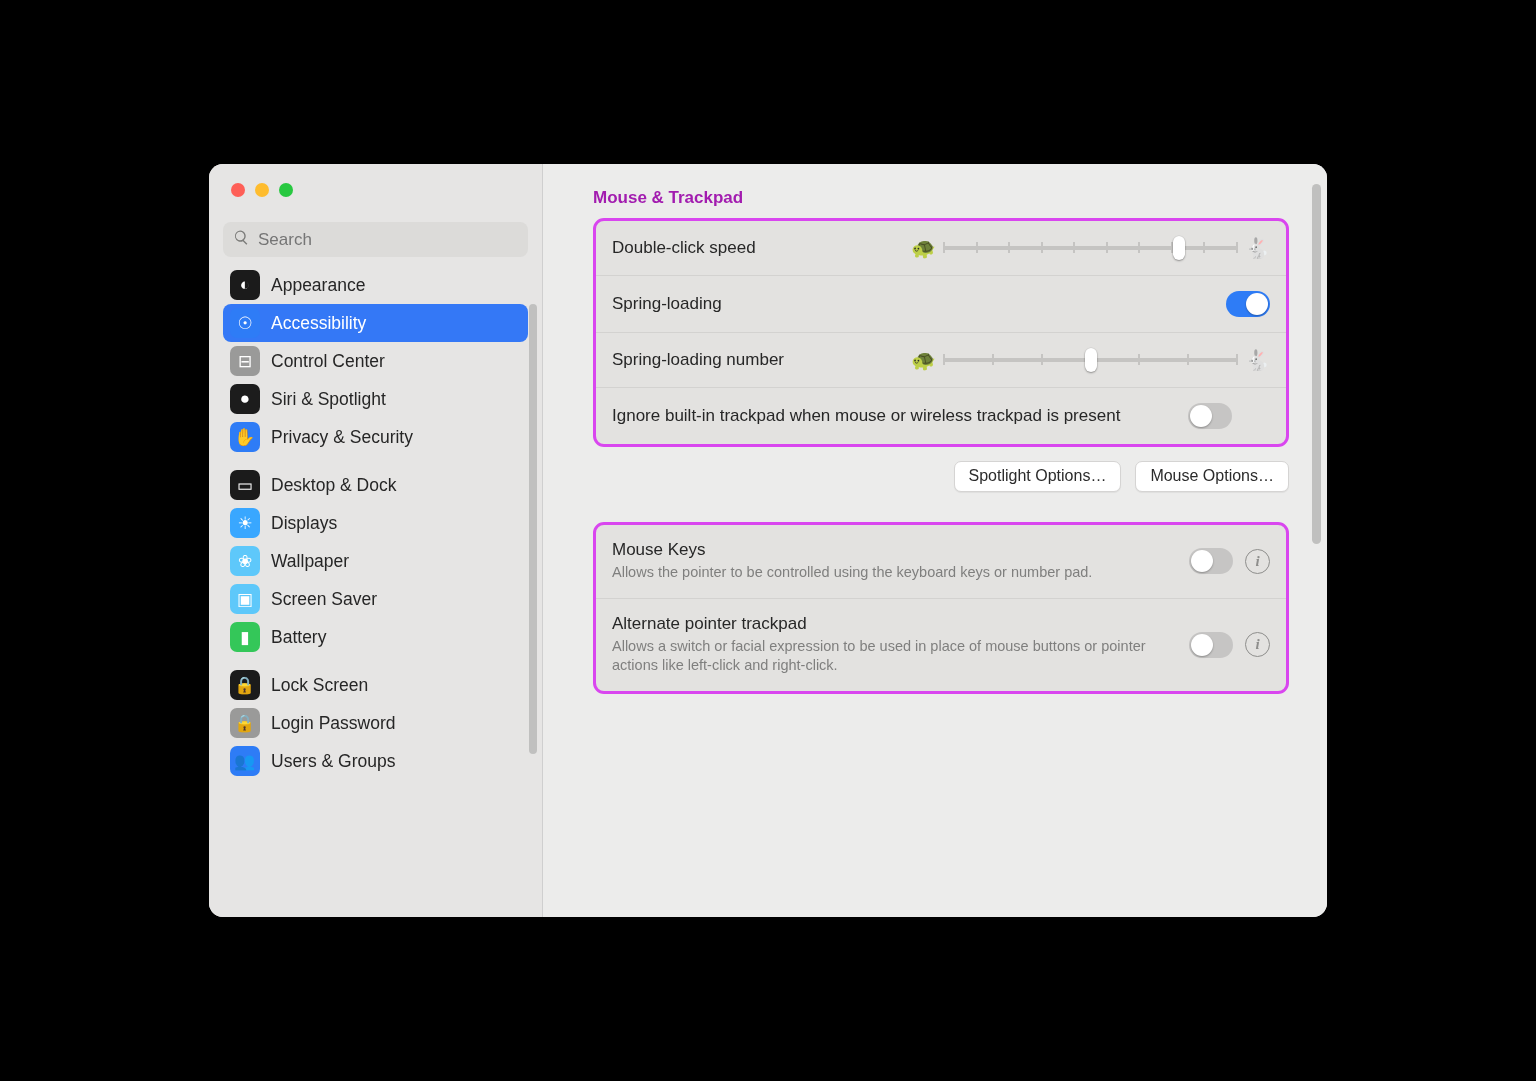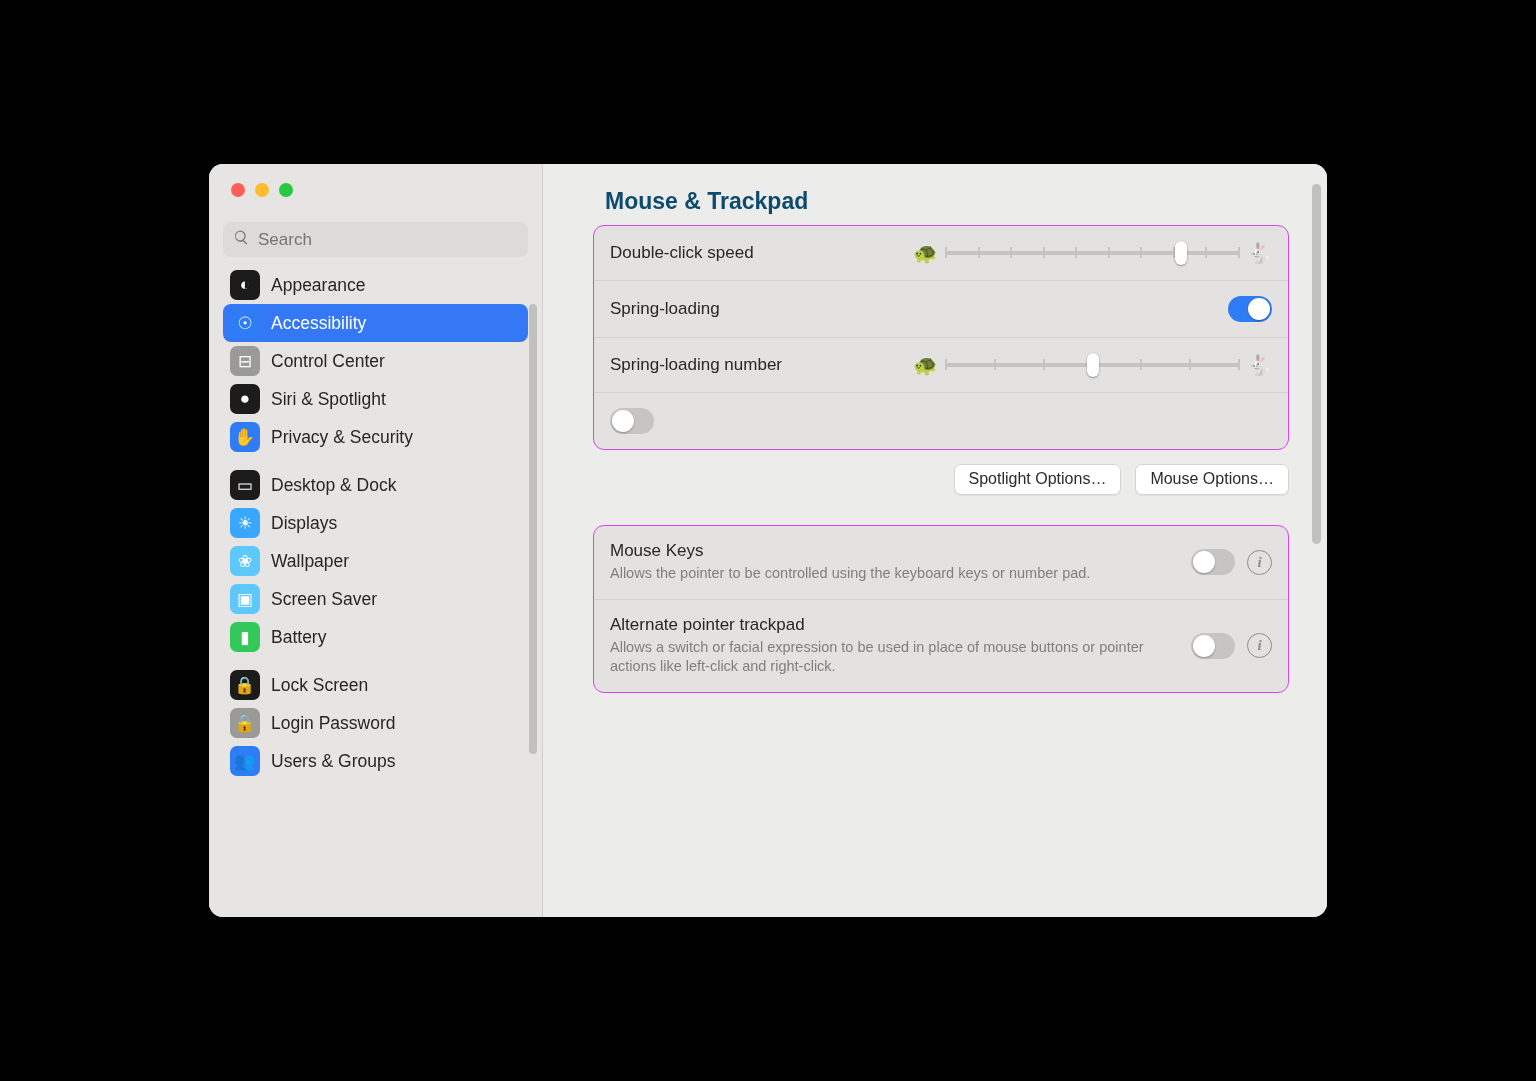--- a/index.html
+++ b/index.html
@@ -114,27 +114,27 @@
     overflow-y: auto;
     flex: 1;
     scrollbar-width: none;
   }
   .main-scrollbar {
     position: absolute;
     right: 6px; top: 20px; width: 9px; height: 360px;
     background: #c0c0bf; border-radius: 5px;
   }
   .section-title {
-    font-size: 23px; font-weight: 700; color: #0c4a6e;
-    margin: 14px 0 10px 12px;
+    font-size: 17px; font-weight: 700; color: #a21caf;
+    margin: 14px 0 10px 0;
   }
   .panel {
     background: #e3e2e0;
     border-radius: 11px;
-    border: 1px solid #d946ef;
+    border: 3px solid #d946ef;
   }
   .row {
     display: flex;
     align-items: center;
     padding: 15px 16px;
     gap: 16px;
     border-bottom: 1px solid #d3d2d0;
   }
   .panel .row:last-child { border-bottom: none; }
   .row-main { flex: 1; min-width: 0; }
@@ -343,20 +343,23 @@
                   <div class="tick"></div>
                   <div class="tick"></div>
                 </div>
               <div class="knob" id="knob-sl" style="left: 50%;"></div>
             </div>
             <span class="speed-icon">🐇</span>
           </div>
         </div>
 
         <div class="row">
+          <div class="row-main" style="max-width:560px">
+            <div class="row-label">Ignore built-in trackpad when mouse or wireless trackpad is present</div>
+          </div>
           <div class="row-controls">
             <div id="toggle-ig" class="toggle toggle-off">
                 <div class="toggle-thumb"></div>
               </div>
           </div>
         </div>
 
       </div>
 
       <div class="button-row">

